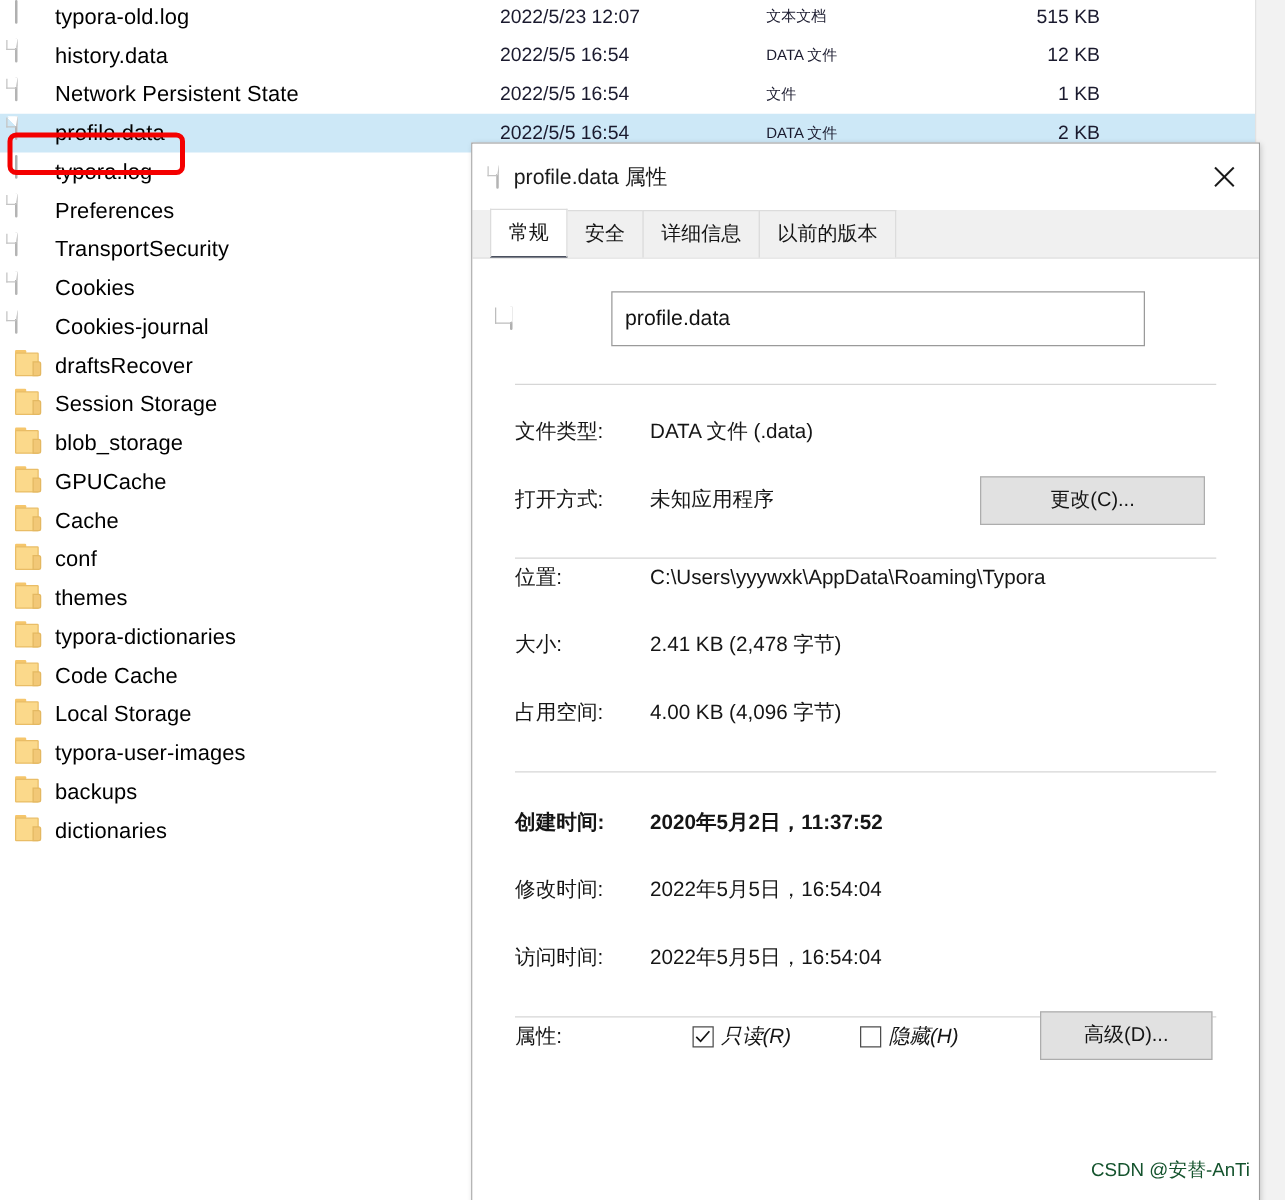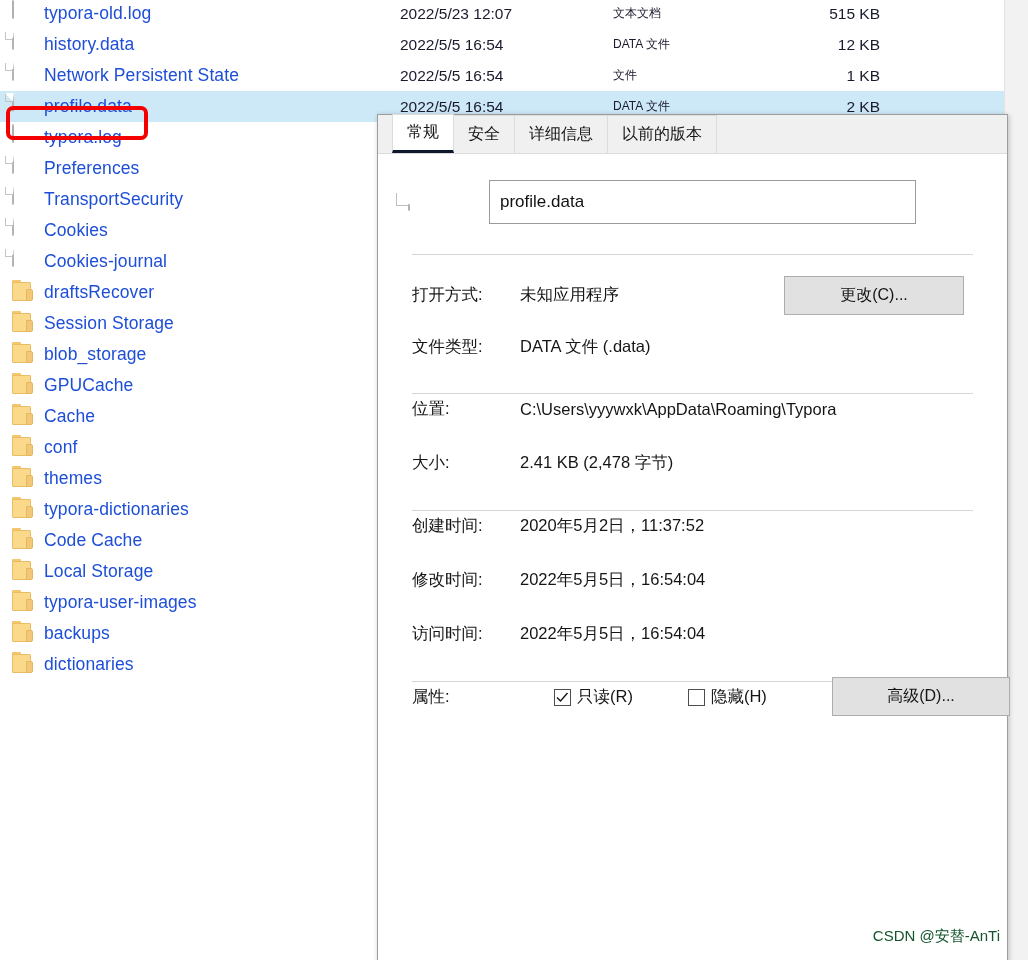--- a/index.html
+++ b/index.html
@@ -37,21 +37,21 @@
   .fr-icon {
     width: 22px;
     height: 26px;
     margin-left: 12px;
     margin-right: 10px;
     flex: 0 0 auto;
     position: relative;
   }
   .fr-name {
     font-size: 17.5px;
-    color: #1d4ed8;
+    color: #000000;
     letter-spacing: 0.1px;
     white-space: nowrap;
   }
   .fr-date {
     position: absolute;
     left: 400px;
     font-size: 15.5px;
     color: #1a1a2e;
     white-space: nowrap;
   }
@@ -230,21 +230,21 @@
     border-left: 1px solid #dcdcdc;
     border-right: 1px solid #dcdcdc;
     border-top: 1px solid #dcdcdc;
     box-sizing: border-box;
     margin-right: -1px;
     cursor: default;
     white-space: nowrap;
   }
   .dlg-tab.active {
     background: #ffffff;
-    border-bottom: 3px solid #0f172a;
+    border-bottom: 1px solid #0f172a;
     position: relative;
     z-index: 2;
     height: 39px;
   }
 
   #dlg-body {
     padding: 0;
     background: #ffffff;
     height: 766px;
     position: relative;
@@ -341,30 +341,31 @@
   #btn-change {
     position: absolute;
     left: 406px;
     top: -4px;
     width: 180px;
   }
   #btn-advanced {
     position: absolute;
     left: 454px;
     top: -5px;
-    width: 178px;
+    width: 138px;
   }
 
   
   .cb {
     display: inline-flex;
     align-items: center;
     font-size: 16.5px;
     color: #151515;
     white-space: nowrap;
+    font-style: italic;
   }
   .cb-box {
     width: 17px; height: 17px;
     border: 1px solid #4d4d4d;
     background: #ffffff;
     display: inline-flex;
     align-items: center;
     justify-content: center;
     margin-right: 6px;
     box-sizing: border-box;
@@ -486,66 +487,82 @@
         <span class="fr-icon"><span class="ic-folder"><span class="tab"></span><span class="body"></span><span class="spine"></span></span></span>
         <span class="fr-name">dictionaries</span>
       </div>
     </div>
   <div id="list-gutter"></div>
   <div id="list-highlight"></div>
 </div>
 
 <div id="dialog">
 
+  <div id="dlg-titlebar">
+    <span id="dlg-title-icon">
+      <span class="ic-doc"></span>
+    </span>
+    <span id="dlg-title-text">profile.data 属性</span>
+    <span id="dlg-close">
+      <svg width="17" height="17" viewBox="0 0 17 17">
+        <line x1="1" y1="1" x2="16" y2="16" stroke="#1a1a1a" stroke-width="1.6"></line>
+        <line x1="16" y1="1" x2="1" y2="16" stroke="#1a1a1a" stroke-width="1.6"></line>
+      </svg>
+    </span>
+  </div>
 
   <div id="dlg-tabstrip">
       <div class="dlg-tab active">常规</div>
       <div class="dlg-tab">安全</div>
       <div class="dlg-tab">详细信息</div>
       <div class="dlg-tab">以前的版本</div>
     </div>
 
   <div id="dlg-body">
 
     <div id="name-block">
       <span id="name-big-icon">
         <span class="big-doc"></span>
       </span>
       <div id="name-input">profile.data</div>
     </div>
 
     <hr class="dlg-sep" id="sep1">
 
+    <div class="prop-row" style="margin-top:22px;">
+      <span class="prop-label">文件类型:</span>
+      <span class="prop-value">DATA 文件 (.data)</span>
+    </div>
+
     <div class="prop-row" style="margin-top:25px;">
       <span class="prop-label">打开方式:</span>
       <span class="prop-value">未知应用程序</span>
       <div class="dlg-btn" id="btn-change">更改(C)...</div>
     </div>
 
-    <div class="prop-row" style="margin-top:22px;">
-      <span class="prop-label">文件类型:</span>
-      <span class="prop-value">DATA 文件 (.data)</span>
-    </div>
-
     <hr class="dlg-sep" style="margin-top:31px;">
 
     <div class="prop-row" style="">
       <span class="prop-label">位置:</span>
       <span class="prop-value">C:\Users\yyywxk\AppData\Roaming\Typora</span>
     </div>
 
     <div class="prop-row" style="margin-top:24px;">
       <span class="prop-label">大小:</span>
       <span class="prop-value">2.41 KB (2,478 字节)</span>
     </div>
 
+    <div class="prop-row" style="margin-top:24px;">
+      <span class="prop-label">占用空间:</span>
+      <span class="prop-value">4.00 KB (4,096 字节)</span>
+    </div>
 
     <hr class="dlg-sep" style="margin-top:32px;">
 
-    <div class="prop-row" style="">
+    <div class="prop-row" style="margin-top:25px;font-weight:bold;">
       <span class="prop-label">创建时间:</span>
       <span class="prop-value">2020年5月2日，11:37:52</span>
     </div>
 
     <div class="prop-row" style="margin-top:24px;">
       <span class="prop-label">修改时间:</span>
       <span class="prop-value">2022年5月5日，16:54:04</span>
     </div>
 
     <div class="prop-row" style="margin-top:24px;">

